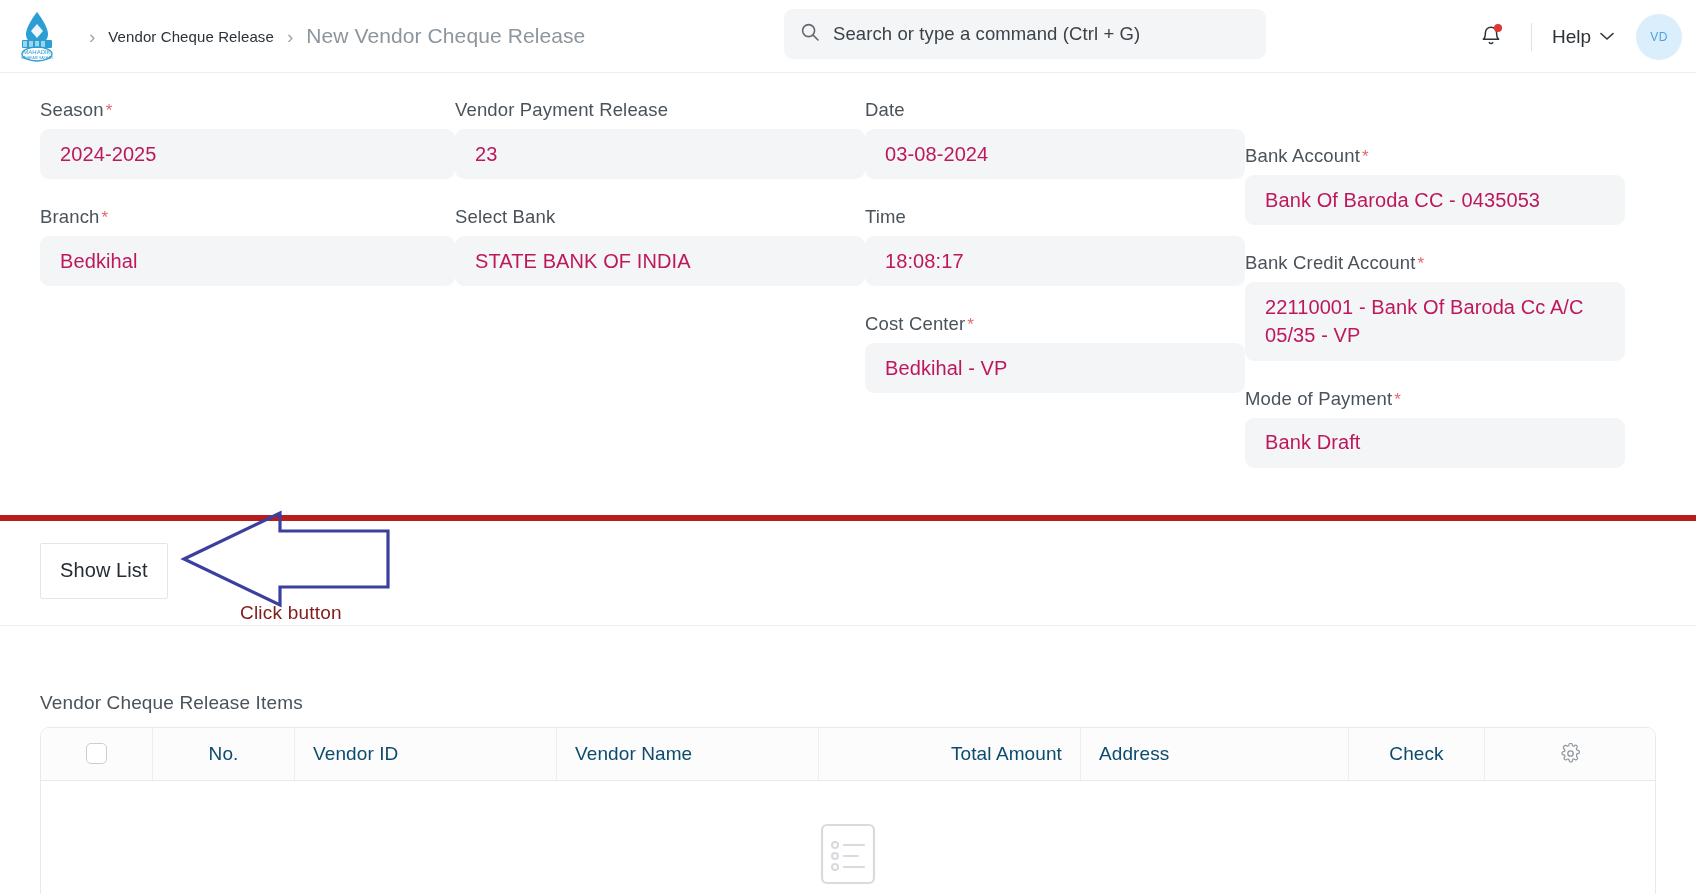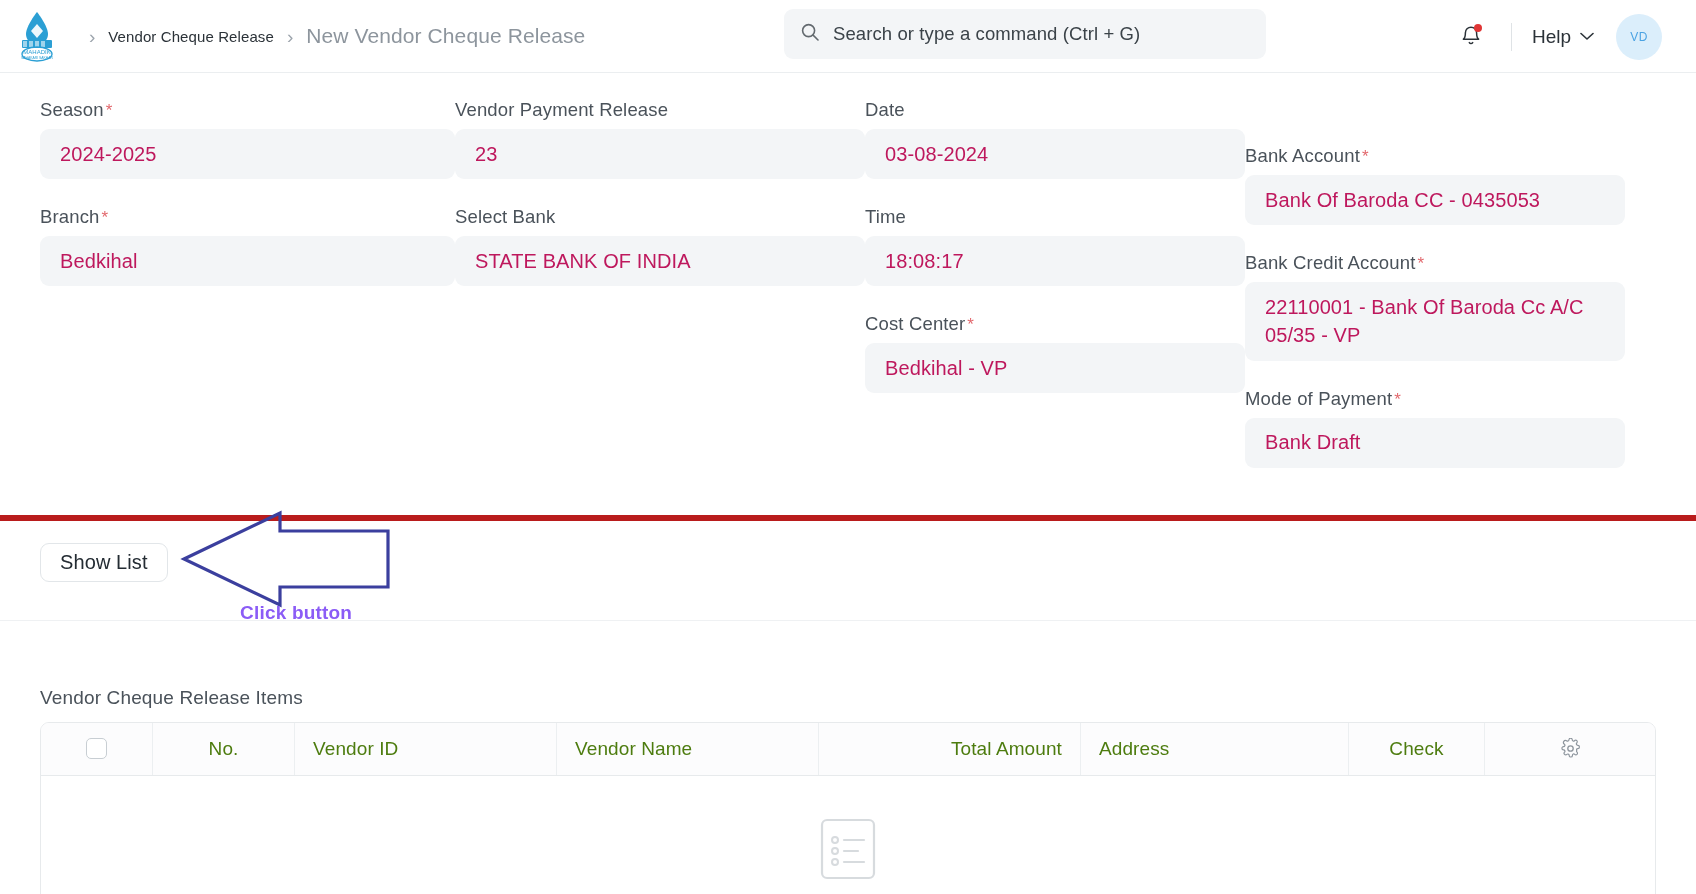--- a/index.html
+++ b/index.html
@@ -71,21 +71,21 @@
   }
   .search-icon { flex: 0 0 auto; margin-right: 13px; opacity: .78; }
   .search-text {
     font-size: 18.5px;
     color: #3b4349;
     letter-spacing: .1px;
   }
 
   .nav-right {
     position: absolute;
-    right: 34px;
+    right: 14px;
     top: 0;
     height: 73px;
     display: flex;
     align-items: center;
   }
   .bell-wrap {
     position: relative;
     width: 40px; height: 40px;
     display: flex; align-items: center; justify-content: center;
     cursor: pointer;
@@ -177,43 +177,43 @@
   .btn-bar {
     padding: 22px 40px 26px 40px;
     border-bottom: 1px solid #eff1f3;
     position: relative;
     min-height: 100px;
   }
   .showlist-btn {
     display: inline-flex;
     align-items: center;
     justify-content: center;
-    height: 39px;
+    height: 56px;
     padding: 0 19px;
     background: #ffffff;
     border: 1px solid #e2e6e9;
-    border-radius: 9px;
+    border-radius: 2px;
     font-size: 20px;
     color: #242c33;
     cursor: pointer;
     letter-spacing: .1px;
   }
   .annot {
     position: absolute;
     left: 176px;
     top: -22px;
     pointer-events: none;
   }
   .annot-label {
     position: absolute;
     left: 240px;
     top: 529px;
     font-size: 19px;
-    font-weight: bold;
-    color: #8b5cf6;
+    font-weight: normal;
+    color: #7f1d1d;
     letter-spacing: .2px;
     pointer-events: none;
   }
 
   
   .grid-wrap { padding: 22px 40px 0 40px; }
   .grid-title {
     font-size: 19px;
     color: #4a525a;
     margin-bottom: 13px;
@@ -229,21 +229,21 @@
   .grid-head {
     display: flex;
     height: 53px;
     border-bottom: 1px solid #e7eaec;
     background: #fcfcfd;
   }
   .gh {
     display: flex;
     align-items: center;
     font-size: 19px;
-    color: #4d7c0f;
+    color: #0c4a6e;
     padding: 0 18px;
     border-right: 1px solid #eceff1;
     letter-spacing: .1px;
     white-space: nowrap;
   }
   .gh:last-child { border-right: none; }
   .gh-check { width: 112px; justify-content: center; padding: 0; }
   .gh-no { width: 142px; justify-content: center; }
   .gh-vid { width: 262px; }
   .gh-vname { width: 262px; }

